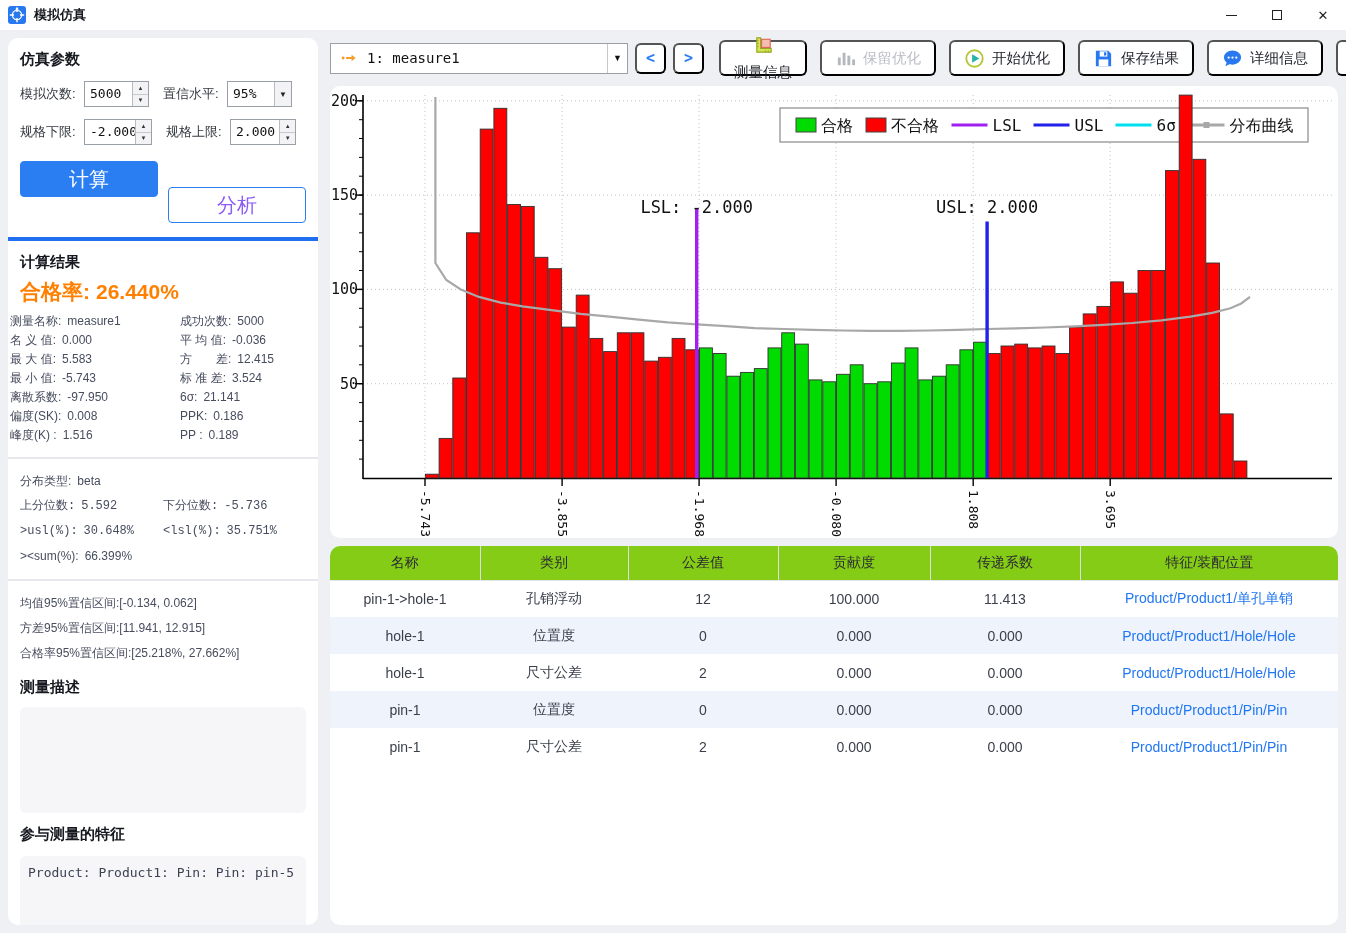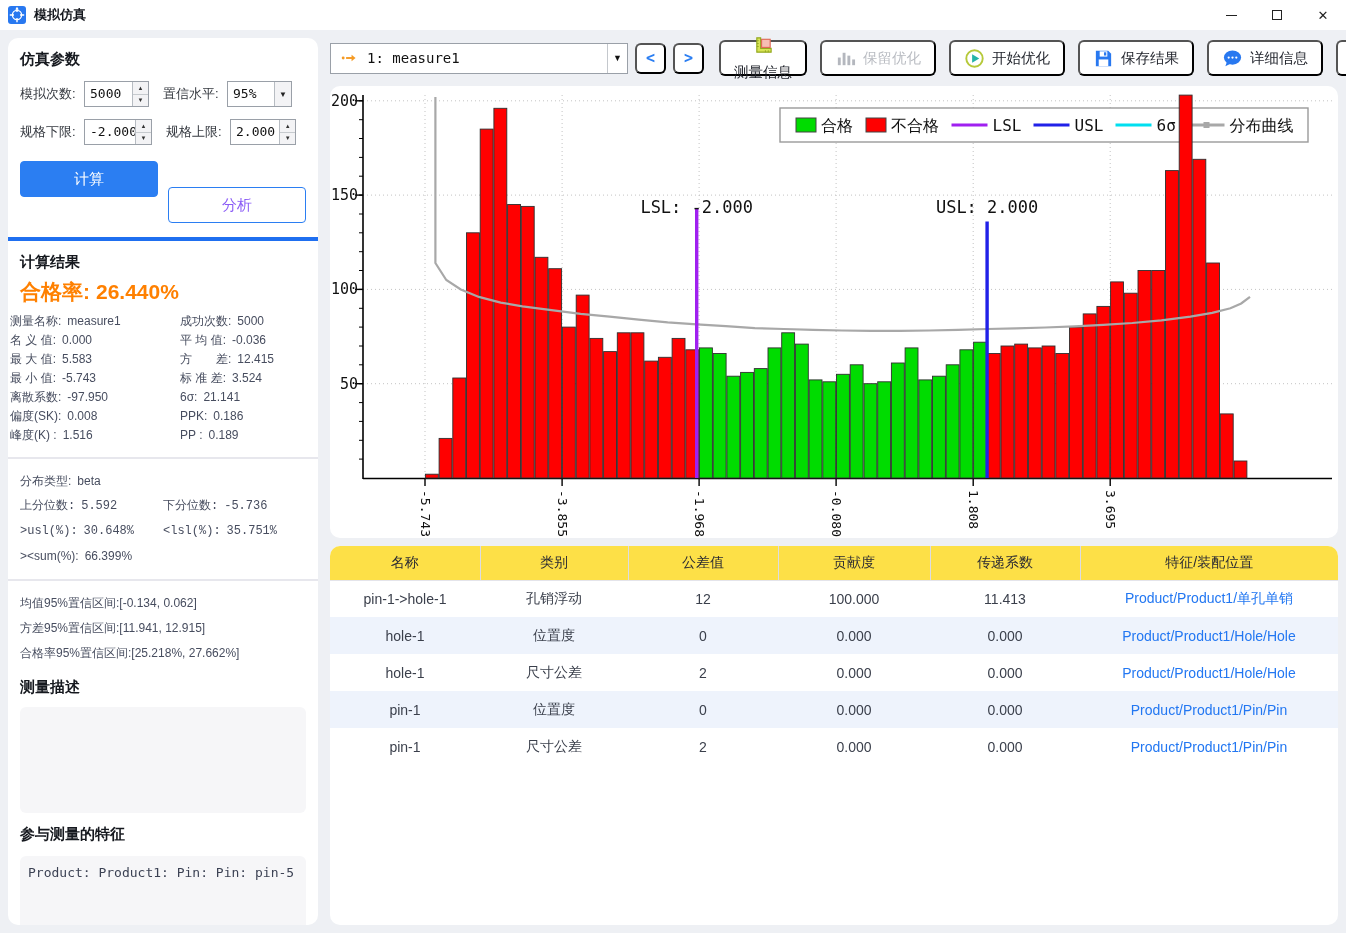--- a/index.html
+++ b/index.html
@@ -36,21 +36,21 @@
   .spin { width:68px; } .combo { width:68px; }
   .spin-val, .combo-val { flex:1; font-size:13px; padding:4px 4px 0 5px;
     font-family:"DejaVu Sans Mono","Liberation Mono",monospace; color:#111; overflow:hidden; }
   .spin-btns { width:16px; display:flex; flex-direction:column; border-left:1px solid #b7bcc2; }
   .spin-btns span { flex:1; display:flex; align-items:center; justify-content:center;
     font-size:6px; color:#333; background:#f3f3f5; }
   .spin-btns span:first-child { border-bottom:1px solid #c6cace; }
   .combo-btn { width:17px; display:flex; align-items:center; justify-content:center;
     border-left:1px solid #b7bcc2; background:#f3f3f5; font-size:8px; color:#222; }
   .btn-row { display:flex; gap:10px; padding:0 12px; margin-top:16px; }
-  .btn-main { flex:1; height:36px; border-radius:4px; font-size:15px; display:flex;
+  .btn-main { flex:1; height:36px; border-radius:4px; font-size:20px; display:flex;
     align-items:center; justify-content:center; cursor:default; }
   .btn-solid { background:#2b7ef2; color:#fff; border:1px solid #2b7ef2; }
   .btn-outline { background:#fff; color:#8b5cf6; border:1px solid #2b7ef2;margin-top:26px; }
   .blue-divider { height:4px; background:#1f6ff0; margin-top:14px; }
   .divider { height:2px; background:#e7e7ed; margin:10px 0; }
   .pass-rate { padding:6px 12px 2px 12px; font-size:21px; font-weight:bold; color:#ff8000; }
   .pass-rate .val { margin-left:6px; }
   .stats { display:flex; padding:4px 12px 2px 2px;gap:44px; }
   .stats-col { width:50%; }
   .stat-row { font-size:12px; line-height:19px; color:#474d5f; white-space:pre; }
@@ -83,21 +83,21 @@
     font-size:14.5px; color:#23262e; gap:7px; }
   .tb-btn.first { margin-left:15px;flex-direction:column; }
   .tb-btn.disabled { color:#b9bcc2; }
   .tb-icon { width:21px; height:21px; flex:0 0 auto; }
 
   
   #chart { width:1008px; height:452px; }
 
   
   table { width:100%; border-collapse:collapse; table-layout:fixed; }
-  th { background:#fde047; font-weight:normal; font-size:14px; color:#2b2b33; height:34px;
+  th { background:#84cc16; font-weight:normal; font-size:14px; color:#2b2b33; height:34px;
     border-right:1px solid #dcdce2; border-bottom:1px solid #e4e4ea; }
   th:last-child { border-right:none; }
   td { height:37px; text-align:center; font-size:14px; color:#3a3f4b; }
   tr.striped td { background:#eef3fc; }
   td.cell-link { color:#2277f2; }
   col.c1{width:150px} col.c2{width:148px} col.c3{width:150px}
   col.c4{width:152px} col.c5{width:150px} col.c6{width:258px}
 </style>
 </head>
 <body>

